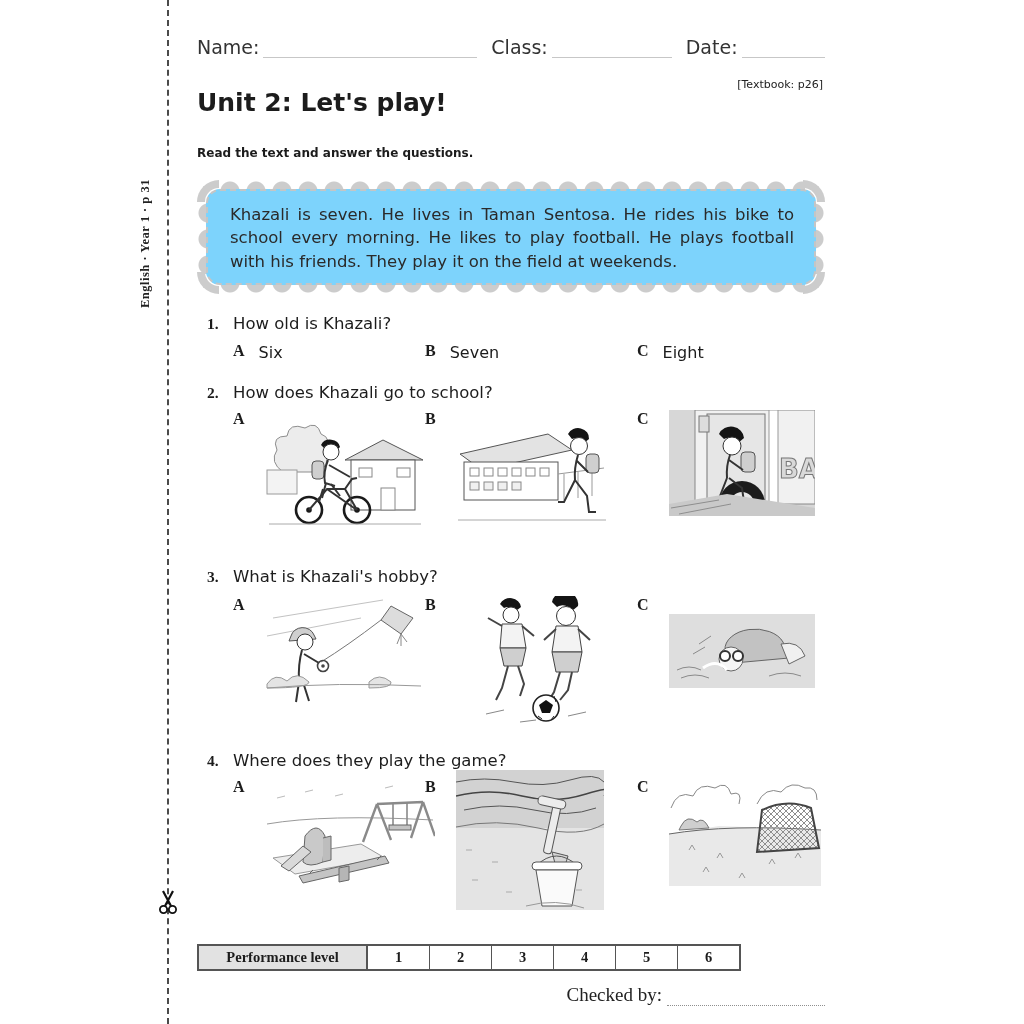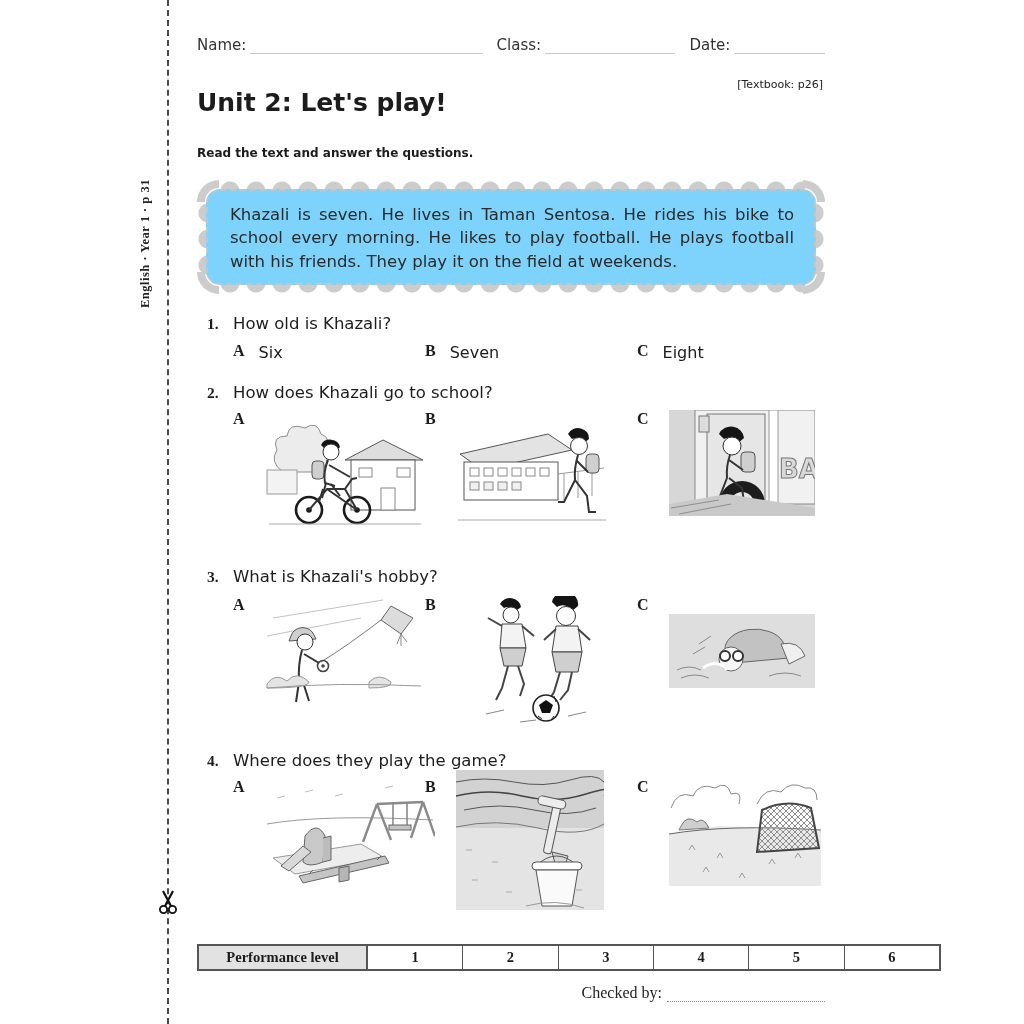--- a/index.html
+++ b/index.html
@@ -9,21 +9,21 @@
   
   .cut-line { position:absolute; left:167px; top:0; bottom:0; width:0; border-left:2px dashed #4a4a4a; }
   .scissors { position:absolute; left:158px; top:888px; }
   .margin-label { position:absolute; left:138px; top:128px; height:180px;
     writing-mode:vertical-rl; transform:rotate(180deg);
     font-family:"Liberation Serif", serif; font-weight:bold; font-size:12.5px; letter-spacing:0.5px; color:#222; }
 
   .content { position:absolute; left:197px; top:0; width:628px; height:1024px; }
 
   
-  .fill-row { position:absolute; top:36px; left:0; width:628px; display:flex; align-items:flex-end; font-size:15px; color:#333; }
+  .fill-row { position:absolute; top:36px; left:0; width:628px; display:flex; align-items:flex-end; font-size:19px; color:#333; }
   .fill-row .lbl { margin-right:4px; white-space:nowrap; }
   .fill-line { border-bottom:1.5px solid #c7c7c7; height:14px; display:inline-block; }
   .nline { width:246px; margin-right:14px; }
   .cline { width:138px; margin-right:14px; }
   .dline { width:96px; }
 
   .theme { position:absolute; top:56px; left:0; font-size:21px; font-weight:bold; letter-spacing:0.3px; }
   .unit  { position:absolute; top:88px; left:0; font-size:25px; font-weight:bold; }
   .textbook { position:absolute; top:78px; right:2px; font-size:11px; color:#222; }
 
@@ -58,27 +58,27 @@
   .q-num { font-family:"Liberation Serif", serif; font-weight:bold; font-size:15.5px; width:26px; padding-top:1px; }
   .opt-row { position:absolute; left:0; width:628px; }
   .opt-cell { position:absolute; top:0; display:flex; align-items:flex-start; }
   .oc-a { left:36px; } .oc-b { left:228px; } .oc-c { left:440px; }
   .opt-letter { font-family:"Liberation Serif", serif; font-weight:bold; font-size:16px; margin-right:14px; }
   .opt-text { font-size:16px; padding-top:1px; }
   .opt-cell svg { margin-left:6px; }
   .art { display:block; }
 
   
-  .perf-table { position:absolute; top:944px; left:0; width:744px; height:27px; display:flex; border:2px solid #555; }
+  .perf-table { position:absolute; top:944px; left:0; width:544px; height:27px; display:flex; border:2px solid #555; }
   .perf-label { width:169px; background:#e2e2e2; border-right:2px solid #555; display:flex; align-items:center; justify-content:center;
     font-family:"Liberation Serif", serif; font-weight:bold; font-size:14.5px; }
   .perf-cell { flex:1; display:flex; align-items:center; justify-content:center;
     font-family:"Liberation Serif", serif; font-weight:bold; font-size:14.5px; border-left:1.5px solid #555; }
   .perf-cell:nth-child(2) { border-left:none; }
-  .checked-row { position:absolute; top:984px; right:0; display:flex; align-items:flex-end; font-family:"Liberation Serif", serif; font-size:16px; color:#222; }
+  .checked-row { position:absolute; top:984px; right:0; display:flex; align-items:flex-end; font-family:"Liberation Serif", serif; font-size:19px; color:#222; }
   .dotted-line { width:158px; border-bottom:1.5px dotted #8f8f8f; height:12px; margin-left:5px; }
 </style>
 </head>
 <body>
 
 <div class="page">
   <div class="cut-line"></div>
   <div class="scissors">
     <svg width="20" height="27" viewBox="0 0 20 27">
       <path d="M7,18 L15,3 M13,18 L5,3" stroke="#111" stroke-width="2.2" fill="none"></path>

